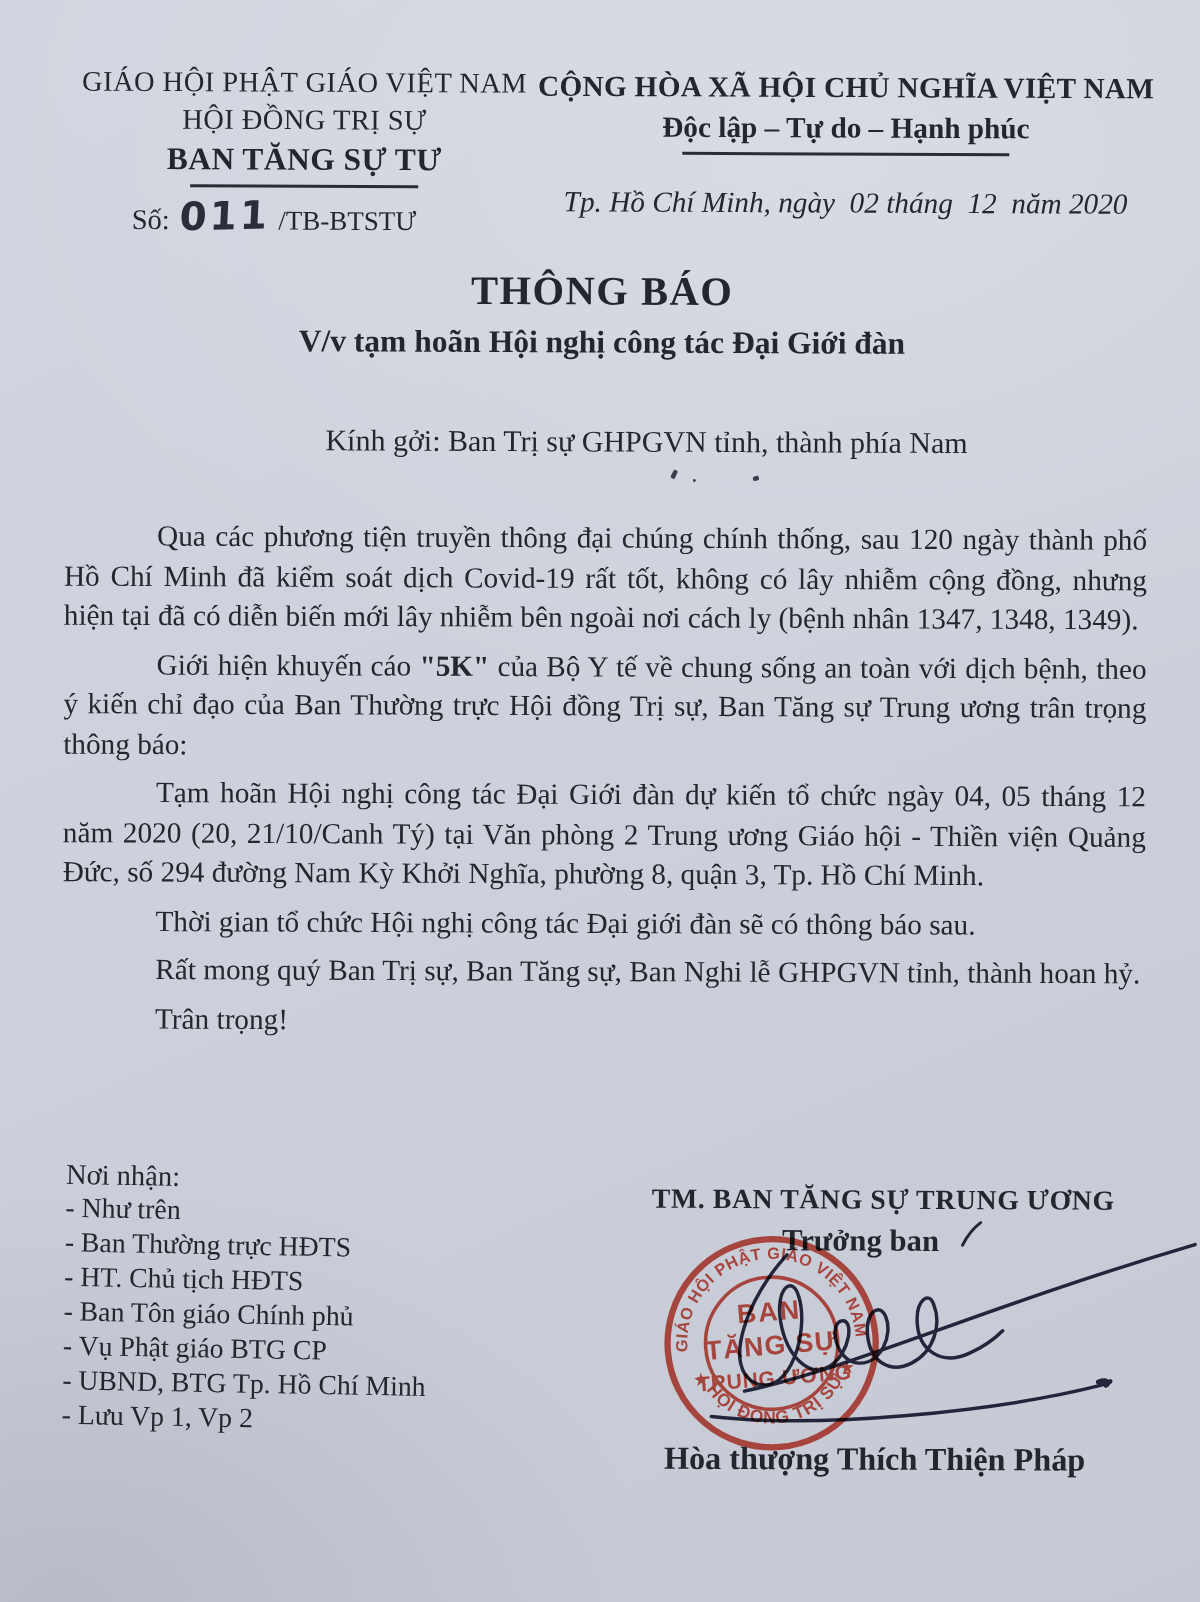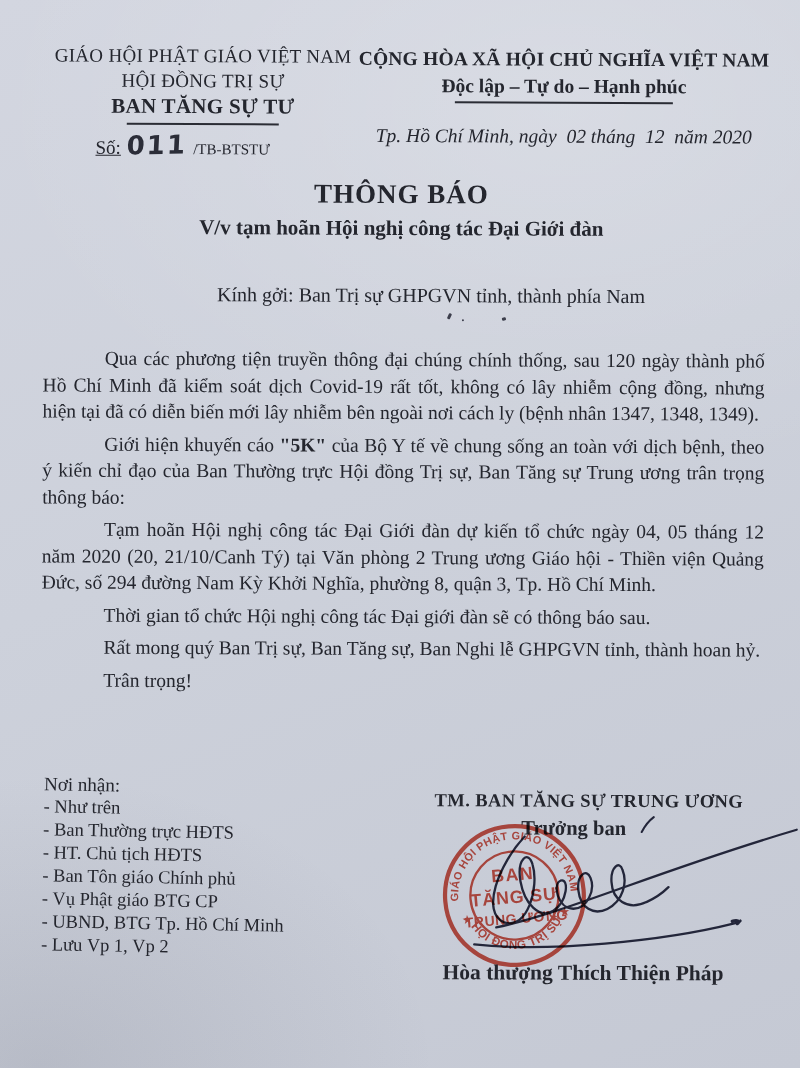--- a/index.html
+++ b/index.html
@@ -12,27 +12,27 @@
       radial-gradient(90% 50% at 5% 100%, rgba(60,64,80,.12), rgba(60,64,80,0) 55%),
       linear-gradient(158deg,#d3d6e0 0%,#cdd1db 45%,#c5c9d4 100%);
   }
   .sheet{position:absolute;inset:0;transform:rotate(.25deg);}
   
   .org-block{position:absolute;top:44px;left:36px;width:330px;text-align:center;}
   .org-line{font-size:19px;line-height:25px;letter-spacing:.3px;}
   .org-line.b3{font-weight:bold;font-size:21px;line-height:27px;}
   .org-underline{width:152px;border-top:2.2px solid #2a2c34;margin:3px auto 0;}
   .doc-number{position:absolute;top:131px;left:36px;width:290px;text-align:center;white-space:nowrap;}
-  .doc-number .lbl{font-size:19px;text-decoration:underline;}
+  .doc-number .lbl{font-size:19px;}
   .doc-number .num{
     font-family:"DejaVu Sans",sans-serif;font-weight:bold;font-size:26px;
     letter-spacing:2px;display:inline-block;transform:rotate(-1.5deg) skewX(-4deg);
     color:#2b2d38;padding:0 2px;
   }
-  .doc-number .suf{font-size:15px;}
+  .doc-number .suf{font-size:18px;}
   .national-block{position:absolute;top:46px;left:352px;width:420px;text-align:center;}
   .nat1{font-weight:bold;font-size:19.5px;line-height:25px;letter-spacing:.2px;}
   .nat2{font-weight:bold;font-size:19.5px;line-height:26px;margin-top:2px;}
   .nat-underline{width:218px;border-top:2.2px solid #2a2c34;margin:2px auto 0;}
   .dateline{margin-top:22px;font-style:italic;font-size:19.5px;white-space:pre-wrap;}
   
   .title-block{position:absolute;top:178px;left:0;width:800px;text-align:center;}
   .title-main{font-weight:bold;font-size:27px;letter-spacing:1px;line-height:32px;}
   .title-sub{font-weight:bold;font-size:21px;line-height:28px;margin-top:4px;}
   

